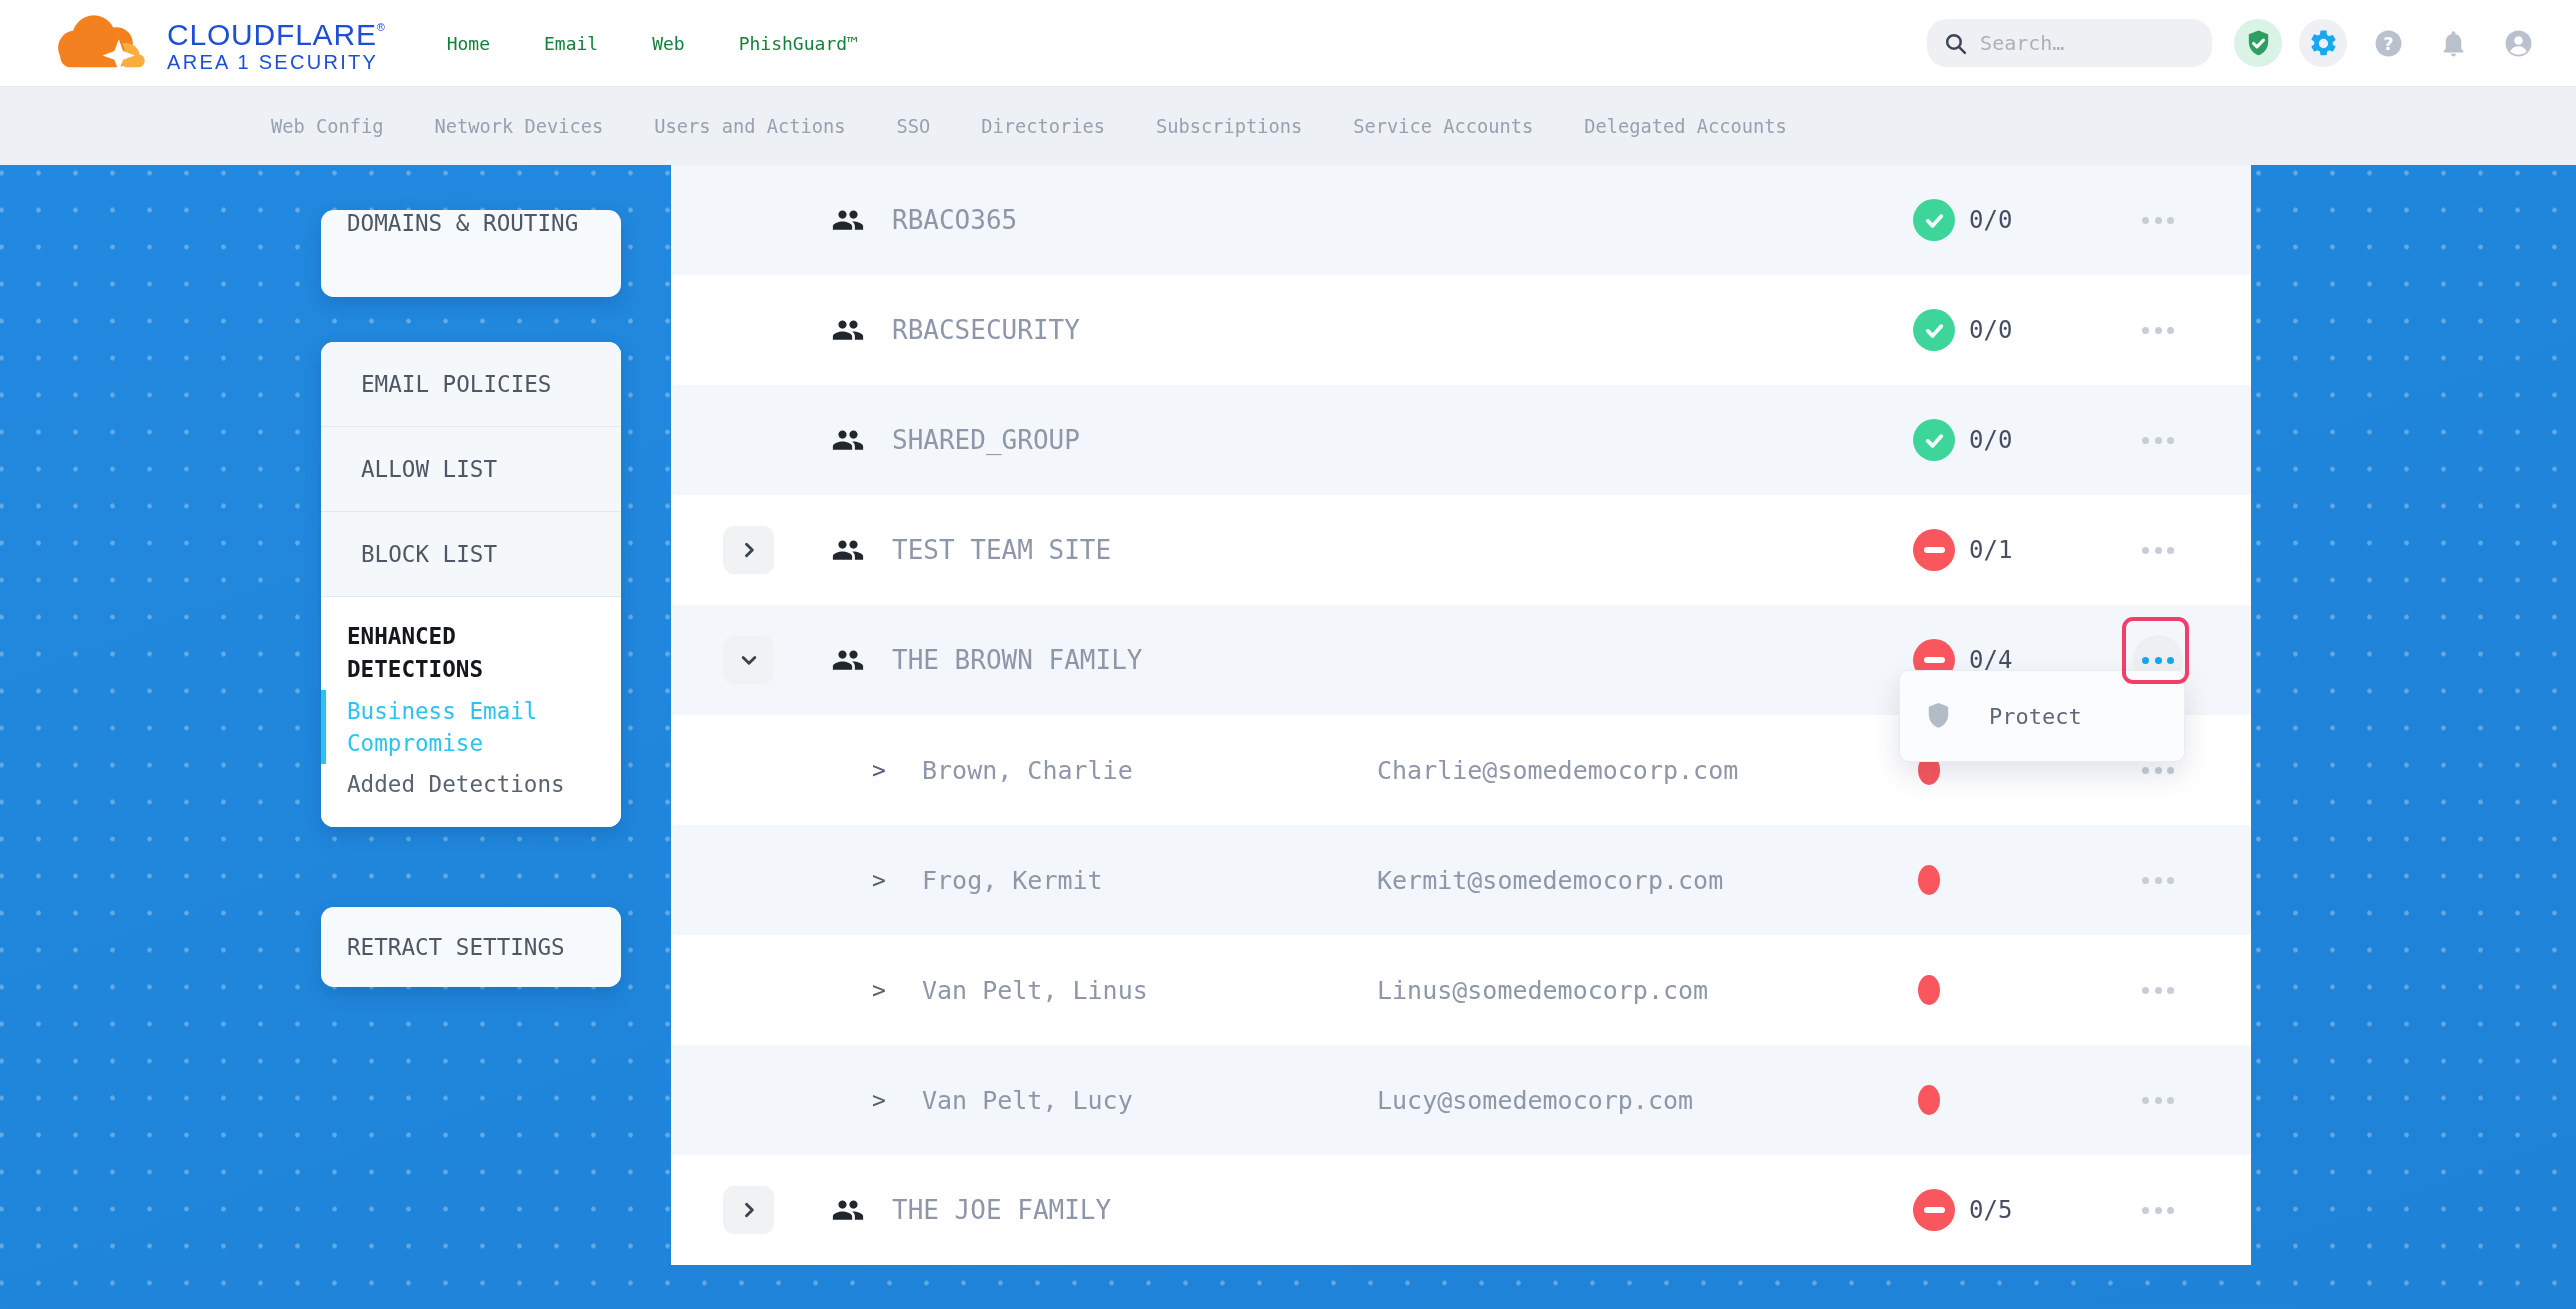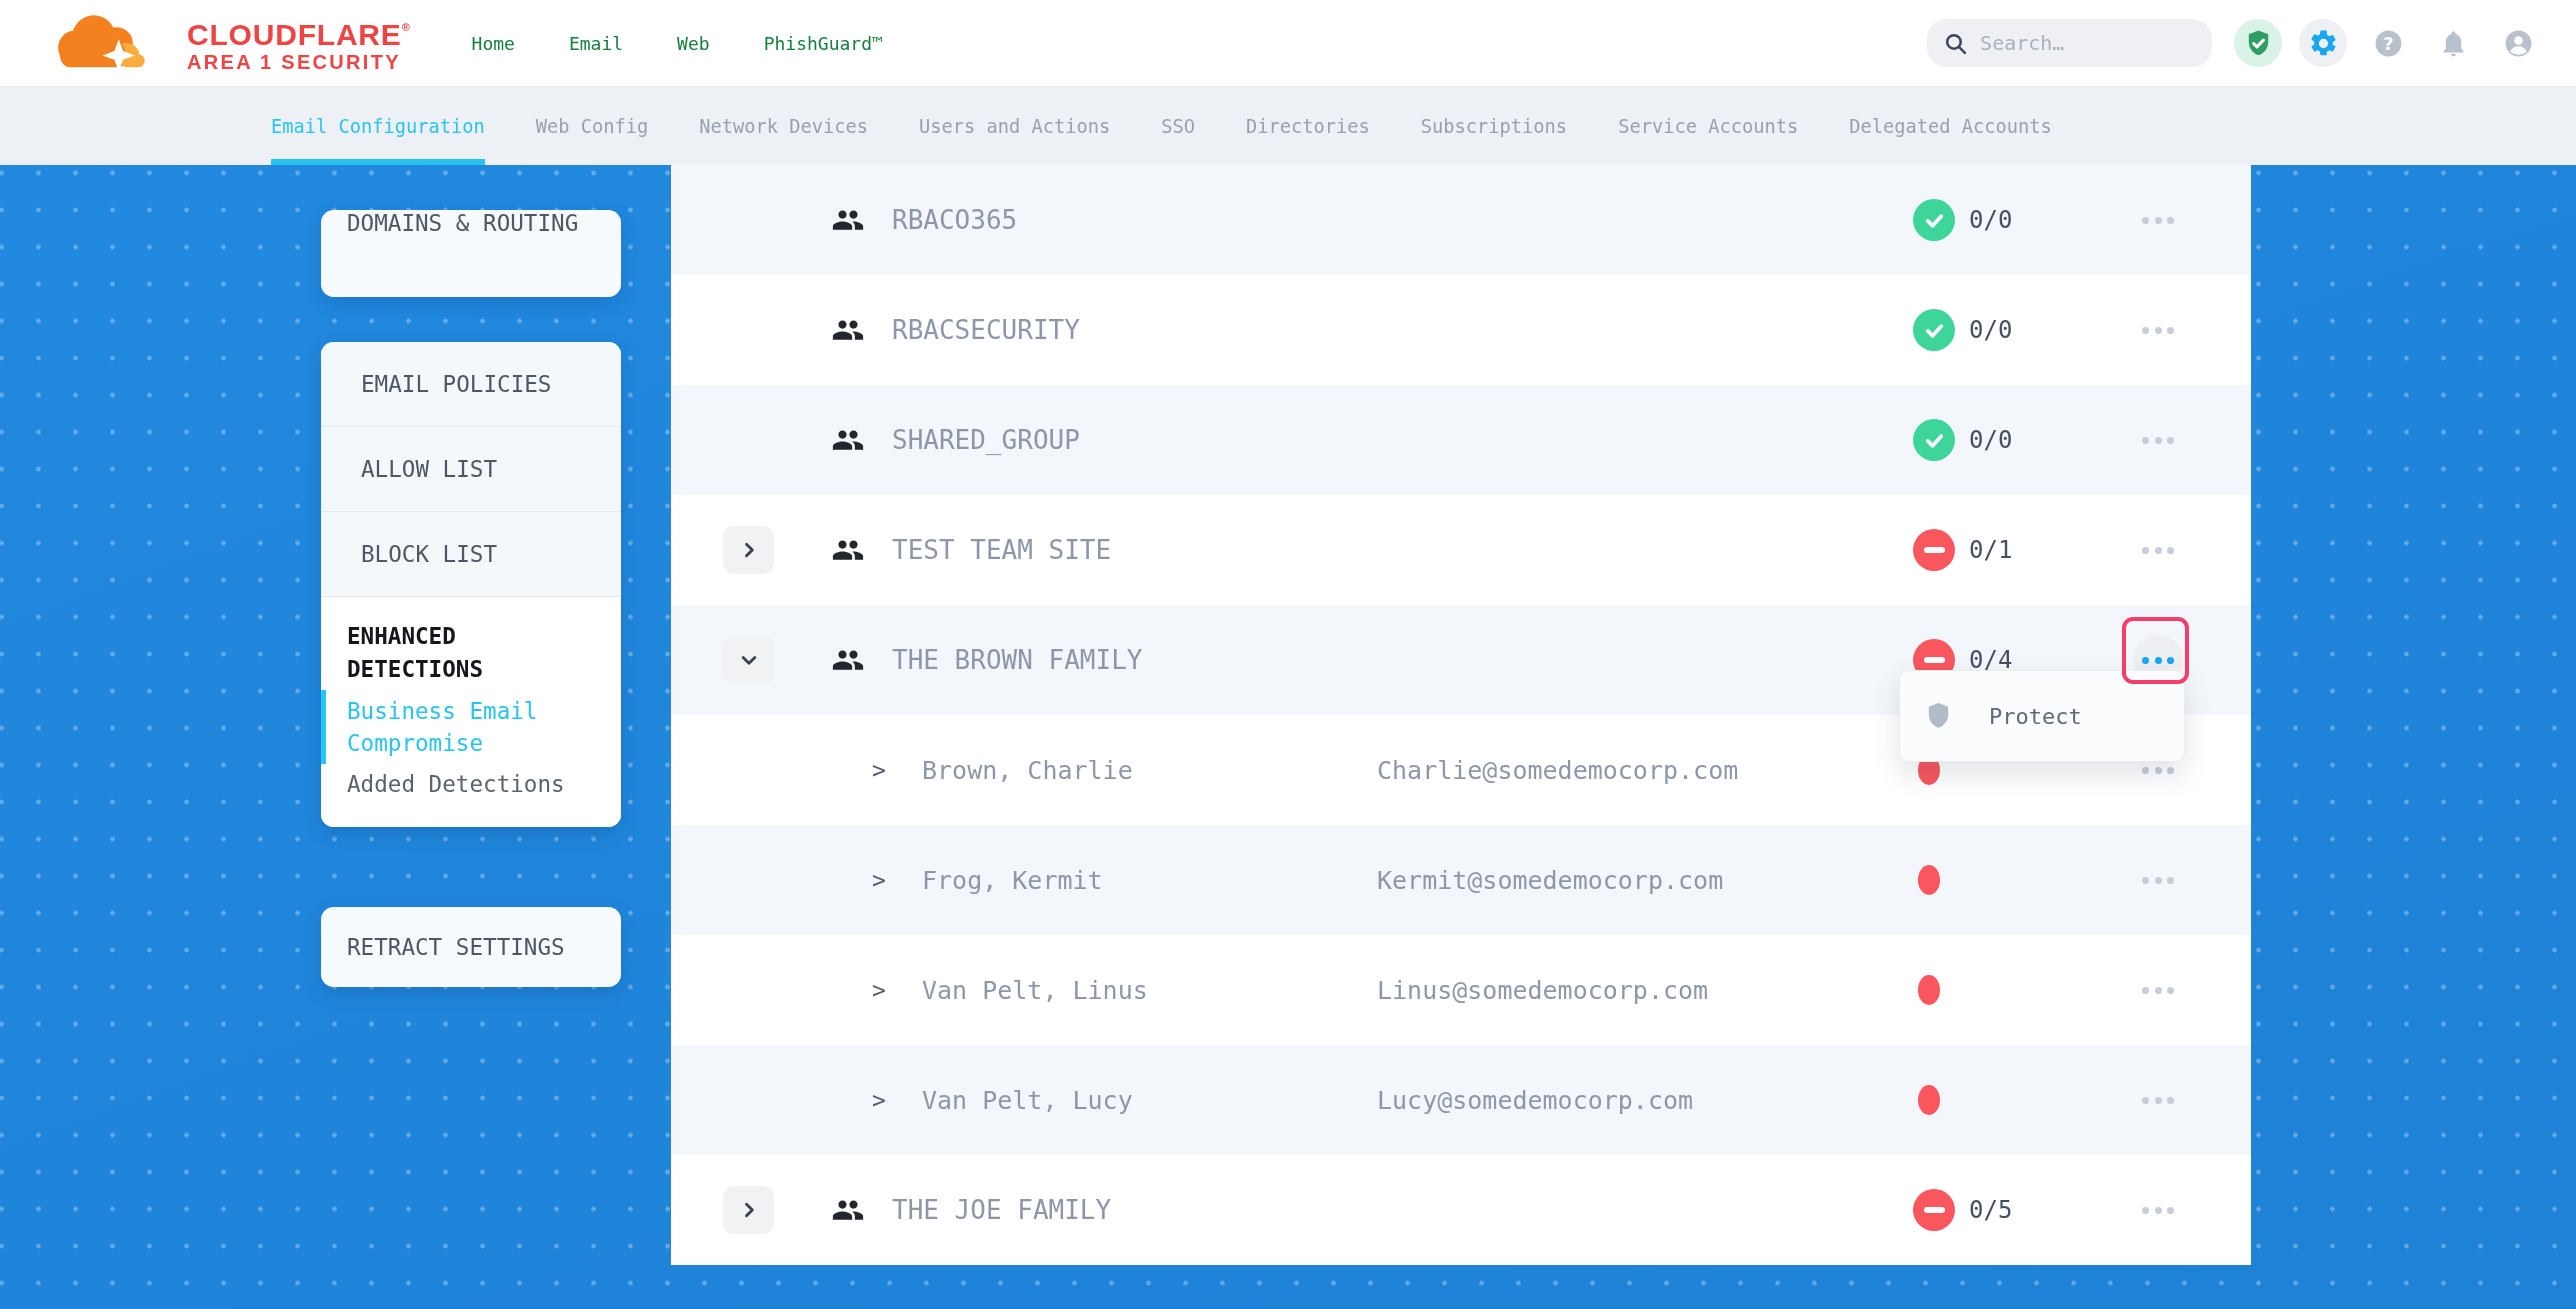--- a/index.html
+++ b/index.html
@@ -10,21 +10,21 @@
   *{margin:0;padding:0;box-sizing:border-box}
   html,body{background:#5a5a5a}
   .screen{position:relative;width:2576px;height:1309px;overflow:hidden;background:#fff;
           font-family:"DejaVu Sans Mono",monospace;}
 
   
   .hdr{position:absolute;top:0;left:0;right:0;height:87px;background:#fff;
        border-bottom:1.6px solid #e7ebee;display:flex;align-items:center;z-index:10}
   .logo{display:flex;align-items:center;margin-left:40px}
   .logo svg.cloud{width:125px;height:65px}
-  .logo-text{margin-left:22px;color:#ef4444;font-family:"Liberation Sans",sans-serif;font-weight:bold}
+  .logo-text{margin-left:2px;color:#1d4ed8;font-family:"Liberation Sans",sans-serif;font-weight:normal}
   .wordmark{font-size:30px;letter-spacing:0.8px;line-height:31px}
   .wordmark sup{font-size:11px;vertical-align:14px}
   .brand-sub{font-size:20px;letter-spacing:2.3px;line-height:23px;margin-top:1.6px}
   nav.primary{display:flex;gap:54px;margin-left:61px}
   nav.primary a{font-size:18px;color:#15803d;text-decoration:none;cursor:pointer}
   .search{margin-left:auto;width:285px;height:48px;background:#eef0f3;border-radius:20px;
           display:flex;align-items:center;padding:0 15.6px}
   .search svg{width:25px;height:25px;flex:0 0 auto;margin-right:12.5px}
   .search input{border:none;outline:none;background:transparent;width:100%;
                 font-family:"DejaVu Sans Mono",monospace;font-size:20px;color:#5a6372}
@@ -170,21 +170,20 @@
         <svg viewBox="0 0 24 24">
             <circle cx="12" cy="12" r="10" fill="#b9c1cd"></circle>
             <circle cx="12" cy="9.6" r="3.3" fill="#fff"></circle>
             <path d="M5.6 18.4c1.2-2.9 4-4.2 6.4-4.2s5.2 1.3 6.4 4.2a10 10 0 0 1-12.8 0z" fill="#fff"></path>
           </svg>
       </div>
     </div>
   </header>
 
   <div class="tabbar">
-    <div class="tab active">Email Configuration</div>
     <div class="tab">Web Config</div>
     <div class="tab">Network Devices</div>
     <div class="tab">Users and Actions</div>
     <div class="tab">SSO</div>
     <div class="tab">Directories</div>
     <div class="tab">Subscriptions</div>
     <div class="tab">Service Accounts</div>
     <div class="tab">Delegated Accounts</div>
   </div>
 

